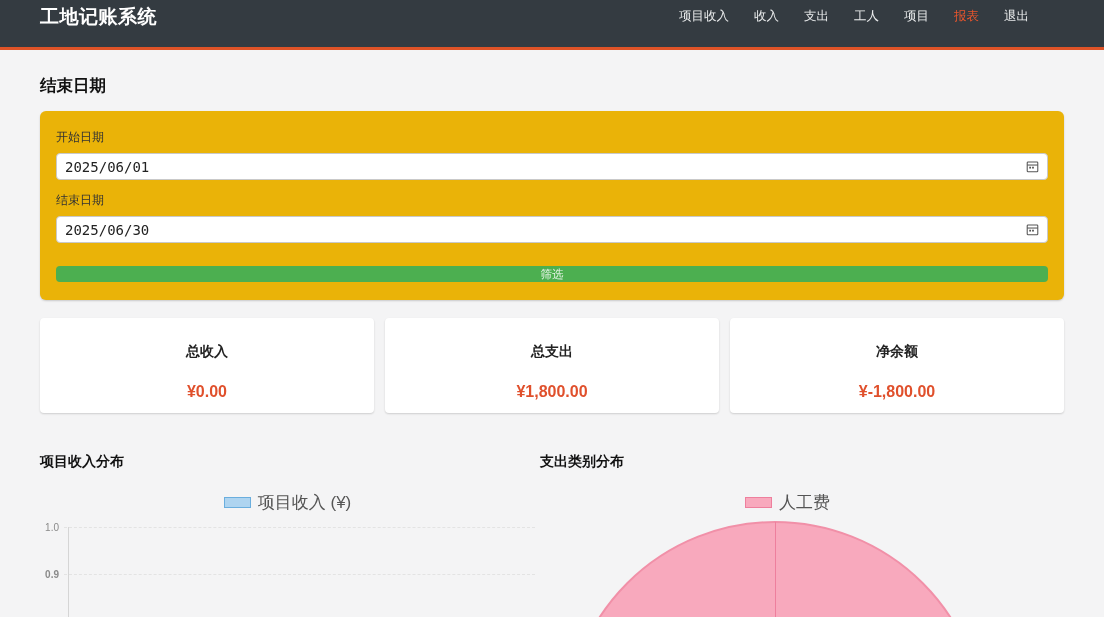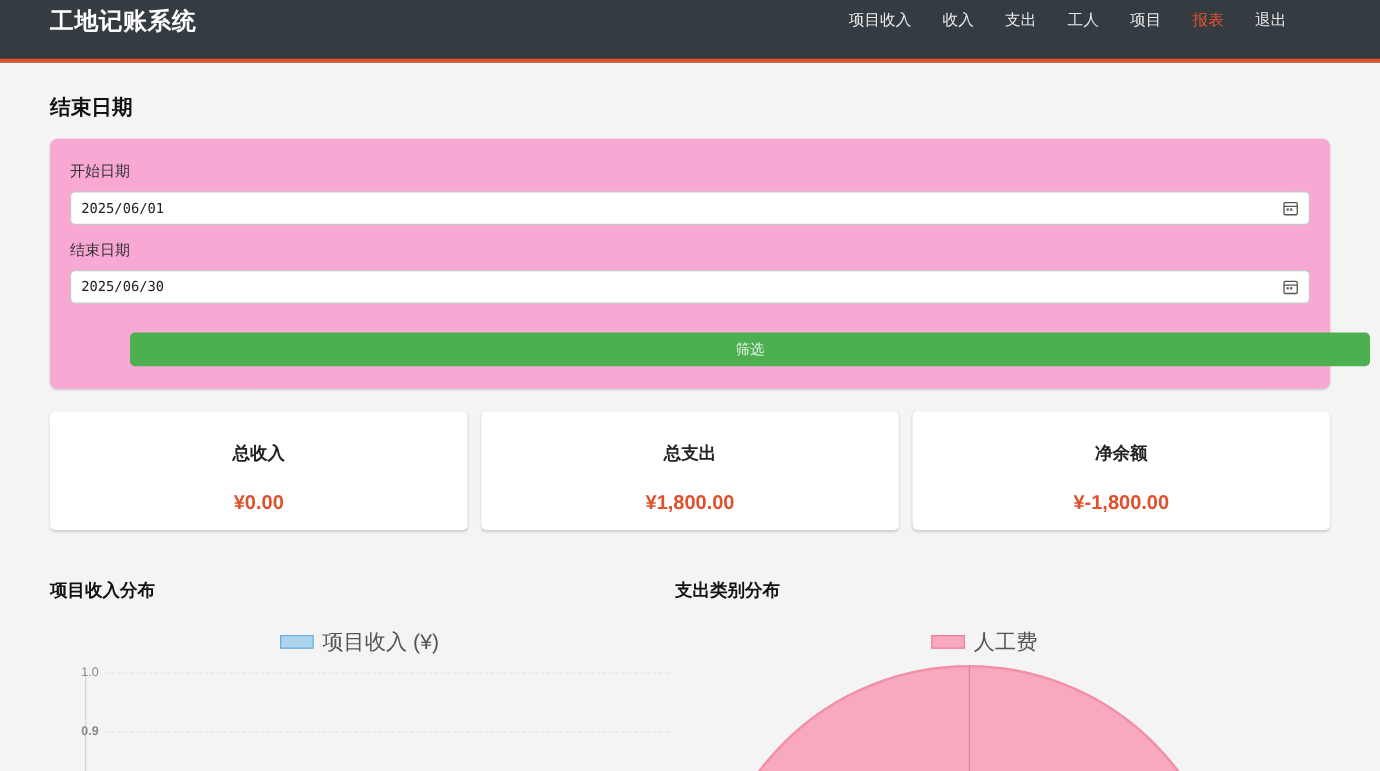--- a/index.html
+++ b/index.html
@@ -20,39 +20,38 @@
   .app-title { font-size: 19px; font-weight: bold; color: #ffffff; letter-spacing: .5px; margin: 0; }
   .nav { display: flex; gap: 25px; }
   .nav a {
     font-size: 12.5px; color: #e9ebec; text-decoration: none; cursor: pointer;
   }
   .nav a.active { color: #e8552d; }
   
   .main { padding: 0 40px; }
   .page-title { font-size: 16.5px; font-weight: bold; color: #111; margin: 25px 0 14px; }
   .panel {
-    background: #f9a8d4; border-radius: 6px;
+    background: #eab308; border-radius: 6px;
     box-shadow: 0 1px 2px rgba(0,0,0,.18);
     padding: 16px 16px 18px;
   }
   .field-label { font-size: 12px; color: #333; margin: 2px 0 7px; }
   .date-input {
     height: 27px; border: 1px solid #c9c9c9; border-radius: 4px;
     background: #fff; padding: 0 8px;
     display: flex; align-items: center; justify-content: space-between;
-    font-family: "DejaVu Sans Mono", monospace; font-size: 11px; color: #222;
+    font-family: "DejaVu Sans Mono", monospace; font-size: 14px; color: #222;
     margin-bottom: 12px; cursor: text;
   }
   .cal-icon { display: inline-flex; cursor: pointer; }
   .filter-btn {
-    margin-top: 11px; width: 100%; height: 27px;
+    margin-top: 11px; width: 100%; height: 16px;
     background: #4caf50; border: none; border-radius: 4px;
     color: #eaf5ea; font-size: 11.5px; cursor: pointer;
     font-family: Liberation Mono, monospace;
-    margin-left: 48px;
   }
   
   .cards { display: flex; gap: 11px; margin-top: 18px; }
   .card {
     flex: 1; background: #fff; border-radius: 4px;
     box-shadow: 0 1px 2px rgba(0,0,0,.16);
     text-align: center; padding: 25px 0 12px;
   }
   .card-title { font-size: 14px; font-weight: bold; color: #222; margin: 0 0 22px; }
   .card-amount { font-size: 16px; font-weight: bold; color: #e0502c; }
@@ -68,21 +67,21 @@
   .swatch { width: 27px; height: 11px; display: inline-block; }
   .swatch-bar { background: #aed4f0; border: 1px solid #6aaede; }
   .swatch-pie { background: #f8a9bd; border: 1px solid #ee7f9d; }
   
   .plot { position: relative; height: 130px; margin-top: 6px; }
   .axis-y {
     position: absolute; left: 28px; top: 7px; bottom: -10px;
     width: 1px; background: #d5d5d5;
   }
   .tick-row { position: absolute; left: 0; right: 0; height: 14px; display: flex; align-items: center; }
-  .tick-label { width: 24px; text-align: right; font-size: 10px; color: #8a8a8a; padding-right: 5px; margin-left: 20px; }
+  .tick-label { width: 24px; text-align: right; font-size: 10px; color: #8a8a8a; padding-right: 5px; }
   .gridline { flex: 1; border-top: 1px dashed #e3e3e3; }
   
   .pie-wrap { position: relative; height: 131px; margin-top: 4px; }
   .pie-circle {
     position: absolute; top: 3px; left: 47.5%;
     width: 420px; height: 420px; margin-left: -210px;
     border-radius: 50%;
     background: #f8a9bd; border: 2px solid #f190a8;
   }
   .pie-slice-line {

